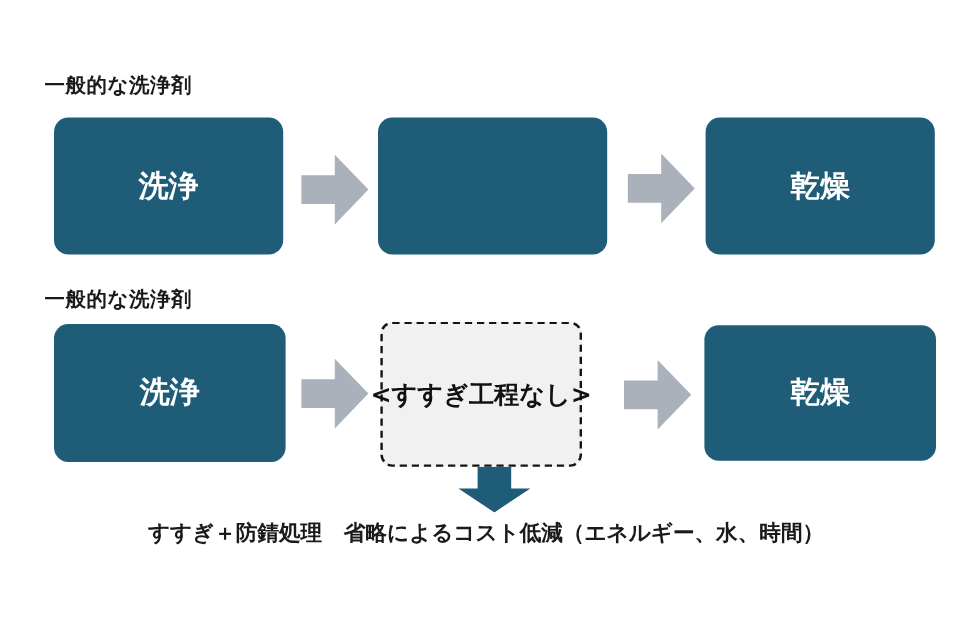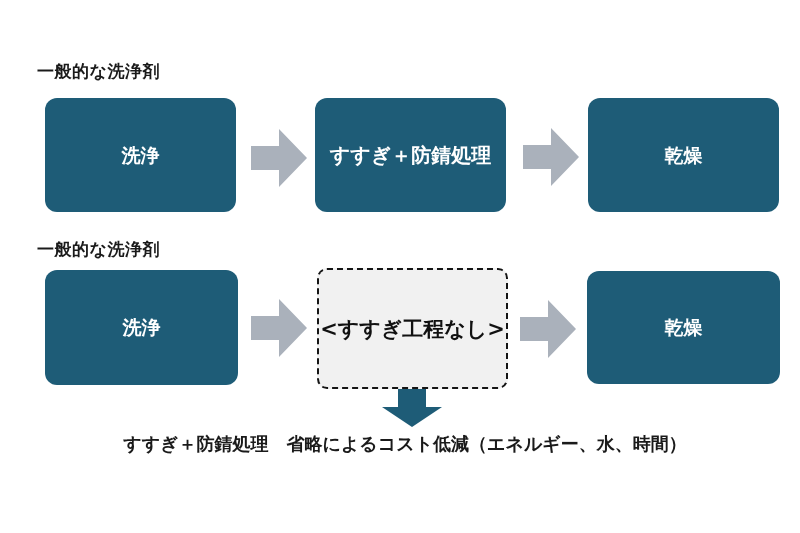--- a/index.html
+++ b/index.html
@@ -18,21 +18,21 @@
     letter-spacing: 0.5px; white-space: nowrap;
   }
   .box {
     position: absolute;
     background: #1e5c77;
     border-radius: 12px;
     display: flex; flex-direction: column;
     align-items: center; justify-content: center;
     color: #ffffff; font-weight: bold; text-align: center;
   }
-  .box .line-lg { font-size: 19px; line-height: 1.3; }
+  .box .line-lg { font-size: 25px; line-height: 1.3; }
   .box .line-md { font-size: 20px; line-height: 1.7; white-space: nowrap; }
   .box-dashed {
     position: absolute;
     background: #f1f1f1;
     border: 2.5px dashed #141414;
     border-radius: 10px;
     display: flex; align-items: center; justify-content: center;
     color: #111111; font-weight: bold; font-size: 21px;
     text-align: center; white-space: nowrap;
   }
@@ -59,21 +59,20 @@
     <span class="line-lg">洗浄</span>
   </div>
 
   <div class="arrow-right" style="left:251px; top:129px;">
     <svg viewBox="0 0 56 58" aria-hidden="true">
       <polygon class="shape" points="0,17 28,17 28,0 56,29 28,58 28,41 0,41"></polygon>
     </svg>
   </div>
 
   <div class="box" style="left:315px; top:98px; width:191px; height:114px;">
-    <span class="line-md">すすぎ＋防錆処理</span>
   </div>
 
   <div class="arrow-right" style="left:523px; top:128px;">
     <svg viewBox="0 0 56 58" aria-hidden="true">
       <polygon class="shape" points="0,17 28,17 28,0 56,29 28,58 28,41 0,41"></polygon>
     </svg>
   </div>
 
   <div class="box" style="left:588px; top:98px; width:191px; height:114px;">
     <span class="line-lg">乾燥</span>
@@ -84,21 +83,21 @@
   <div class="box" style="left:45px; top:270px; width:193px; height:115px;">
     <span class="line-lg">洗浄</span>
   </div>
 
   <div class="arrow-right" style="left:251px; top:299px;">
     <svg viewBox="0 0 56 58" aria-hidden="true">
       <polygon class="shape" points="0,17 28,17 28,0 56,29 28,58 28,41 0,41"></polygon>
     </svg>
   </div>
 
-  <div class="box-dashed" style="left:317px; top:268px; width:191px; height:121px;">
+  <div class="box-dashed" style="left:317px; top:268px; width:168px; height:121px;">
     <span>&lt;すすぎ工程なし&gt;</span>
   </div>
 
   <div class="arrow-right" style="left:520px; top:300px;">
     <svg viewBox="0 0 56 58" aria-hidden="true">
       <polygon class="shape" points="0,17 28,17 28,0 56,29 28,58 28,41 0,41"></polygon>
     </svg>
   </div>
 
   <div class="box" style="left:587px; top:271px; width:193px; height:113px;">

